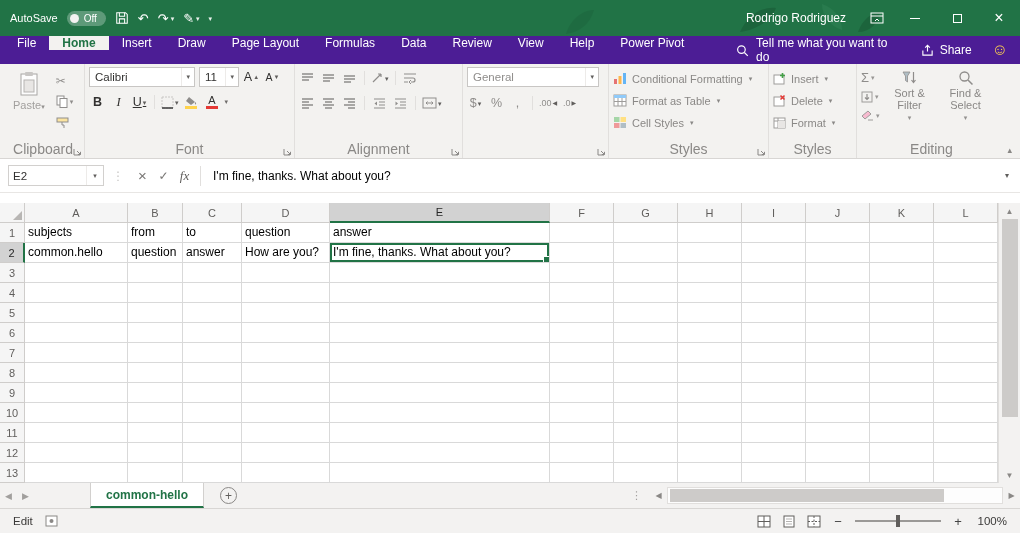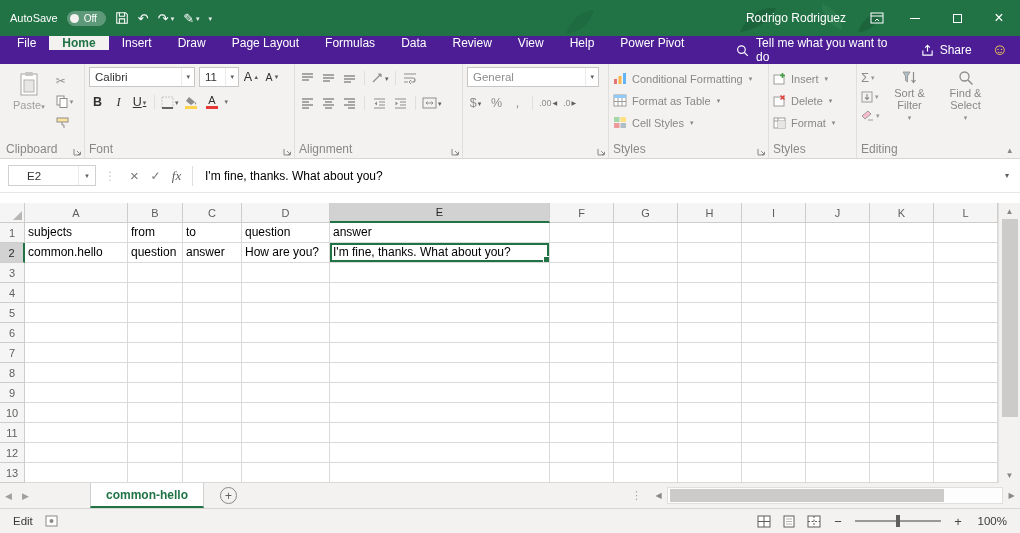--- a/index.html
+++ b/index.html
@@ -32,21 +32,21 @@
   .tabs-right { margin-left:auto; display:flex; align-items:center; gap:20px; padding-right:12px; }
   .tellme { display:flex; align-items:center; gap:7px; cursor:pointer; }
   .share { display:flex; align-items:center; gap:6px; cursor:pointer; }
   .smiley { color:#ffd34d; font-size:16px; cursor:pointer; }
 
   
   .ribbon { height:95px; background:#f3f2f0; border-bottom:1px solid #d8d6d4; display:flex; position:relative; padding-left:2px; flex-shrink:0; }
   .rgroup { position:relative; display:flex; flex-direction:column; padding:3px 4px 0; flex-shrink:0; }
   .rgroup + .rgroup { border-left:1px solid #e1dfdd; }
   .rbody { flex:1; display:flex; gap:4px; }
-  .rlabel { height:16px; line-height:14px; text-align:left; font-size:12px; color:#8a8886; }
+  .rlabel { height:16px; line-height:14px; text-align:center; font-size:14px; color:#8a8886; }
   .launcher { position:absolute; right:2px; bottom:2px; cursor:pointer; display:flex; }
   .bigbtn { display:flex; flex-direction:column; align-items:center; gap:2px; padding:4px 7px 0; color:#a19f9d; font-size:11px; cursor:pointer; text-align:center; line-height:12px; }
   .minicol { display:flex; flex-direction:column; gap:6px; padding-top:6px; }
   .mbtn { display:inline-flex; align-items:center; gap:2px; height:15px; color:#8f8d8b; font-size:12px; cursor:pointer; line-height:1; }
   .combo { background:#fff; border:1px solid #c8c6c4; height:20px; display:flex; align-items:center; font-size:11.5px; color:#323130; padding-left:5px; cursor:pointer; }
   .combo .ar { margin-left:auto; font-size:7px; color:#605e5c; padding:0 4px; border-left:1px solid #edebe9; align-self:stretch; display:flex; align-items:center; }
   .frow { display:flex; gap:4px; align-items:center; }
   .fbtn { min-width:17px; height:18px; display:inline-flex; align-items:center; justify-content:center; font-size:12.5px; color:#323130; cursor:pointer; line-height:1; }
   .fbtn .ar { font-size:7px; color:#605e5c; margin-left:1px; }
   .mut { color:#8f8d8b; }
@@ -55,21 +55,21 @@
   .clrbar .bar { width:12px; height:3px; margin-top:1px; }
   .gsep { width:1px; background:#e1dfdd; align-self:stretch; margin:2px 2px; }
   .stybtn { display:flex; align-items:center; gap:5px; height:21px; font-size:11px; color:#8a8886; white-space:nowrap; cursor:pointer; }
   .stybtn .ar { font-size:7px; margin-left:1px; }
   .edbig { display:flex; flex-direction:column; align-items:center; width:52px; padding-top:3px; font-size:11px; color:#8a8886; text-align:center; line-height:12px; cursor:pointer; gap:1px; }
   .collapse-ribbon { position:absolute; right:8px; bottom:3px; color:#8a8886; font-size:9px; cursor:pointer; }
   .icn { display:flex; }
 
   
   .fxstrip { height:34px; background:#fff; display:flex; align-items:center; padding:0 4px; border-bottom:1px solid #e8e6e4; flex-shrink:0; }
-  .namebox { width:88px; height:21px; border:1px solid #d2d0ce; display:flex; align-items:center; padding-left:18px; font-size:11.5px; color:#323130; margin-left:4px; background:#fff; cursor:text; }
+  .namebox { width:96px; height:21px; border:1px solid #d2d0ce; display:flex; align-items:center; padding-left:4px; font-size:11.5px; color:#323130; margin-left:4px; background:#fff; cursor:text; }
   .namebox .ar { margin-left:auto; align-self:stretch; display:flex; align-items:center; width:17px; justify-content:center; font-size:7px; color:#605e5c; border-left:1px solid #edebe9; cursor:pointer; }
   .fxdots { color:#c8c6c4; margin:0 8px; font-size:12px; }
   .fxbtn { width:21px; height:20px; display:flex; align-items:center; justify-content:center; color:#797775; font-size:12px; cursor:pointer; }
   .fxfx { font-style:italic; font-family:"Liberation Serif",serif; font-size:13px; color:#605e5c; }
   .fxsep { width:1px; height:20px; background:#e1dfdd; margin:0 5px; }
   .fxcontent { flex:1; font-size:12px; color:#000; padding-left:7px; cursor:text; white-space:nowrap; overflow:hidden; }
   .fxexpand { width:18px; text-align:center; color:#605e5c; font-size:8px; cursor:pointer; }
 
   
   .spacer10 { height:10px; background:#fff; flex-shrink:0; }

